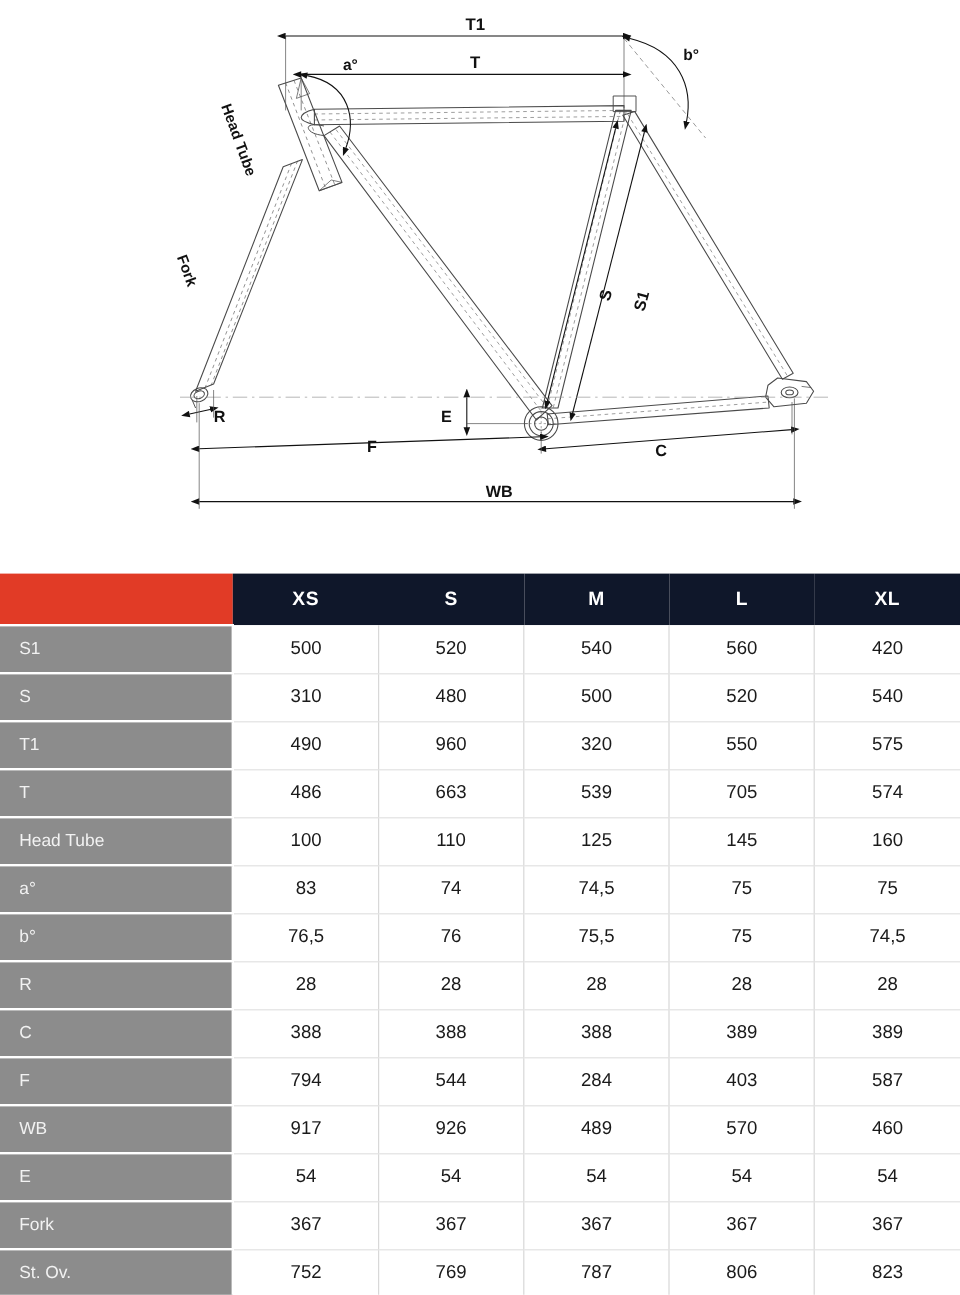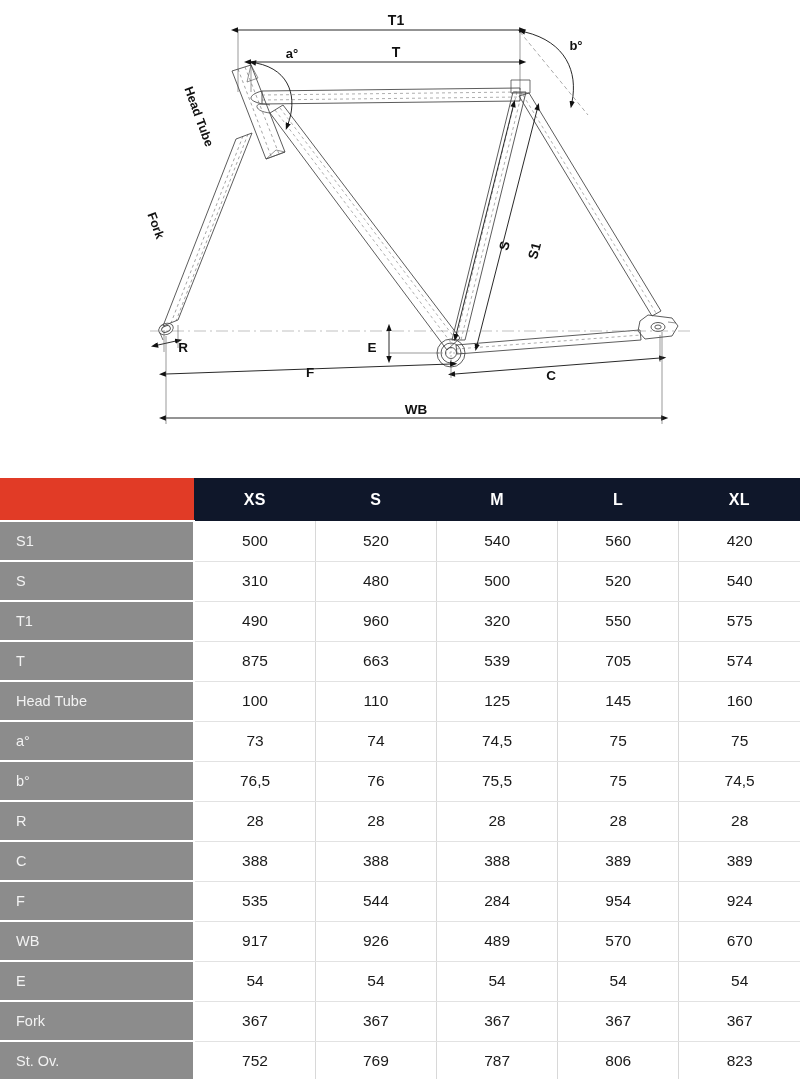--- a/index.html
+++ b/index.html
@@ -270,37 +270,37 @@
       <tr>
         <td class="row-label">T1</td>
         <td class="value">490</td>
         <td class="value">960</td>
         <td class="value">320</td>
         <td class="value">550</td>
         <td class="value">575</td>
       </tr>
       <tr>
         <td class="row-label">T</td>
-        <td class="value">875</td>
+        <td class="value">486</td>
         <td class="value">663</td>
         <td class="value">539</td>
         <td class="value">705</td>
         <td class="value">574</td>
       </tr>
       <tr>
         <td class="row-label">Head Tube</td>
         <td class="value">100</td>
         <td class="value">110</td>
         <td class="value">125</td>
         <td class="value">145</td>
         <td class="value">160</td>
       </tr>
       <tr>
         <td class="row-label">a°</td>
-        <td class="value">73</td>
+        <td class="value">83</td>
         <td class="value">74</td>
         <td class="value">74,5</td>
         <td class="value">75</td>
         <td class="value">75</td>
       </tr>
       <tr>
         <td class="row-label">b°</td>
         <td class="value">76,5</td>
         <td class="value">76</td>
         <td class="value">75,5</td>
@@ -318,33 +318,33 @@
       <tr>
         <td class="row-label">C</td>
         <td class="value">388</td>
         <td class="value">388</td>
         <td class="value">388</td>
         <td class="value">389</td>
         <td class="value">389</td>
       </tr>
       <tr>
         <td class="row-label">F</td>
-        <td class="value">535</td>
+        <td class="value">794</td>
         <td class="value">544</td>
         <td class="value">284</td>
-        <td class="value">954</td>
-        <td class="value">924</td>
+        <td class="value">403</td>
+        <td class="value">587</td>
       </tr>
       <tr>
         <td class="row-label">WB</td>
         <td class="value">917</td>
         <td class="value">926</td>
         <td class="value">489</td>
         <td class="value">570</td>
-        <td class="value">670</td>
+        <td class="value">460</td>
       </tr>
       <tr>
         <td class="row-label">E</td>
         <td class="value">54</td>
         <td class="value">54</td>
         <td class="value">54</td>
         <td class="value">54</td>
         <td class="value">54</td>
       </tr>
       <tr>

